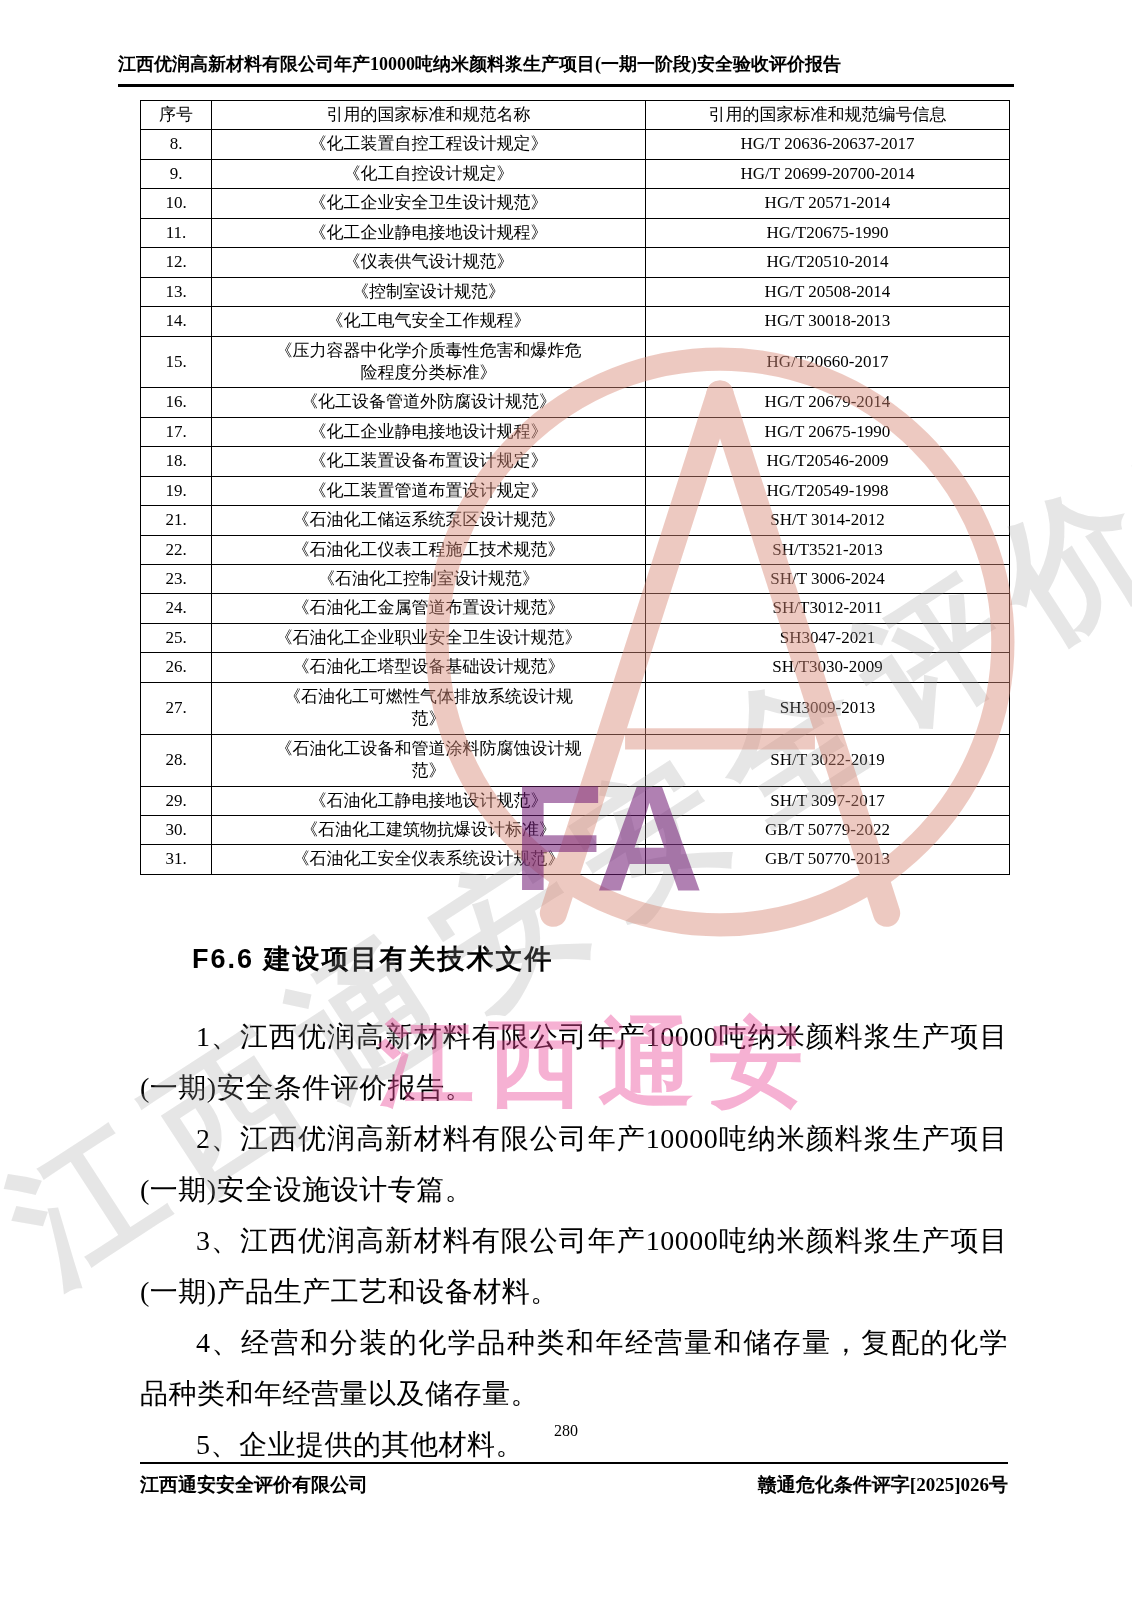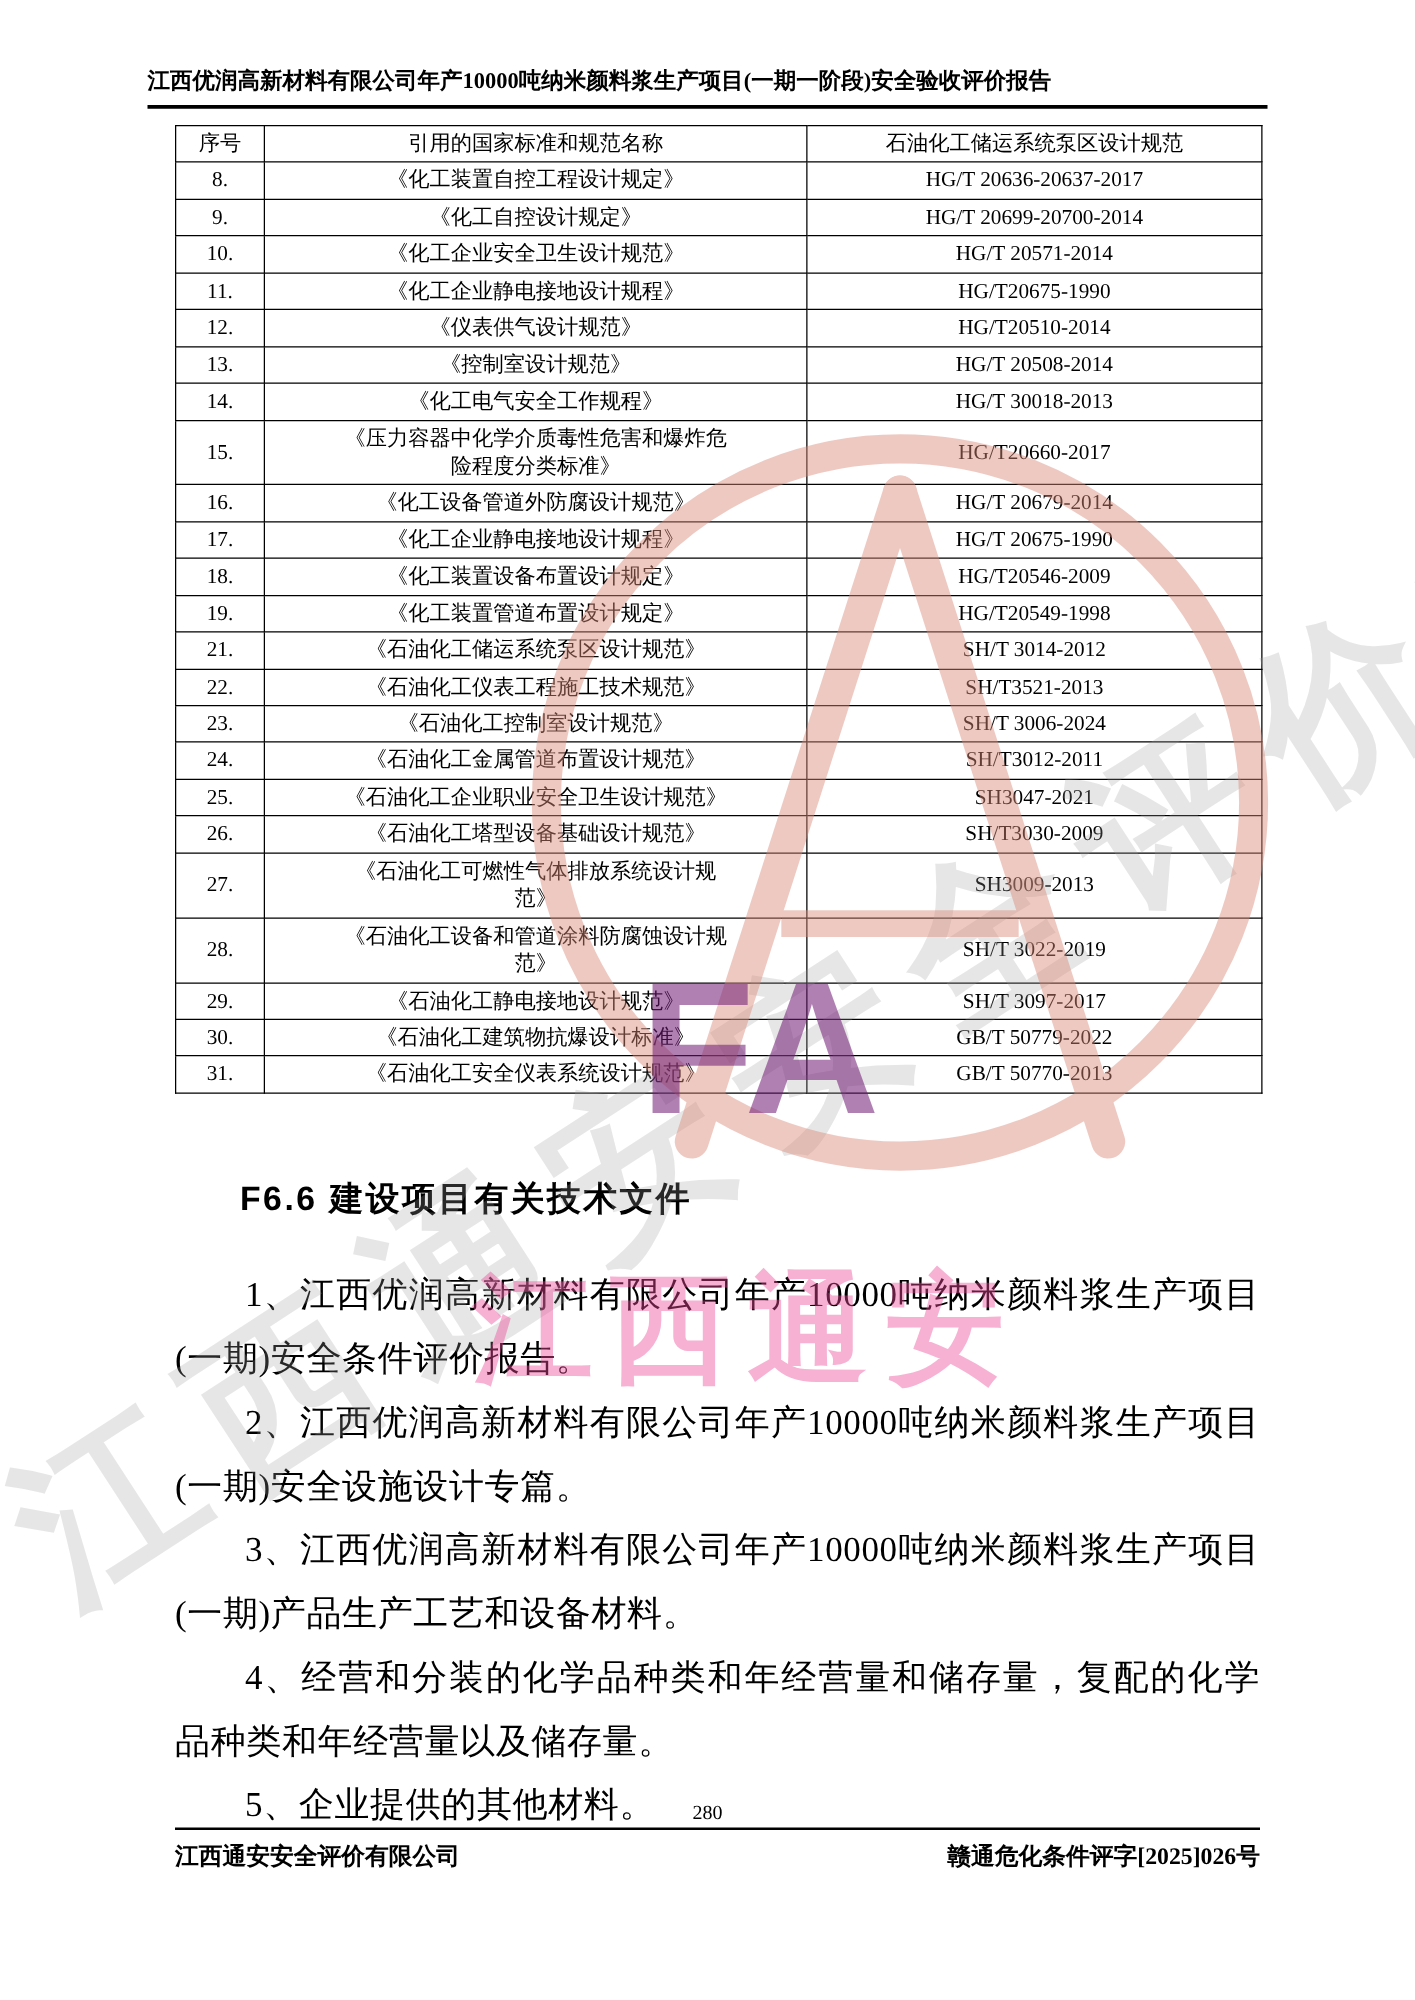--- a/index.html
+++ b/index.html
@@ -80,21 +80,20 @@
 
   
   .page-number {
     position: absolute;
     top: 1422px;
     left: 0;
     width: 100%;
     text-align: center;
     font-size: 16px;
     z-index: 2;
-    margin-top: 20px;
   }
   .footer {
     position: absolute;
     top: 1462px;
     left: 140px;
     right: 124px;
     border-top: 2.5px solid #000;
     padding-top: 8px;
     display: flex;
     justify-content: space-between;
@@ -176,21 +175,21 @@
     <span>江西优润高新材料有限公司年产10000吨纳米颜料浆生产项目(一期一阶段)安全验收评价报告</span>
   </div>
 
   <div class="body-flow">
 
     <table class="standards-table">
       <thead>
         <tr>
           <th class="col-no">序号</th>
           <th class="col-name">引用的国家标准和规范名称</th>
-          <th class="col-code">石油化工储运系统泵区设计规范</th>
+          <th class="col-code">引用的国家标准和规范编号信息</th>
         </tr>
       </thead>
       <tbody>
           <tr>
             <td class="col-no">8.</td>
             <td class="col-name">《化工装置自控工程设计规定》</td>
             <td class="col-code">HG/T 20636-20637-2017</td>
           </tr>
           <tr>
             <td class="col-no">9.</td>

